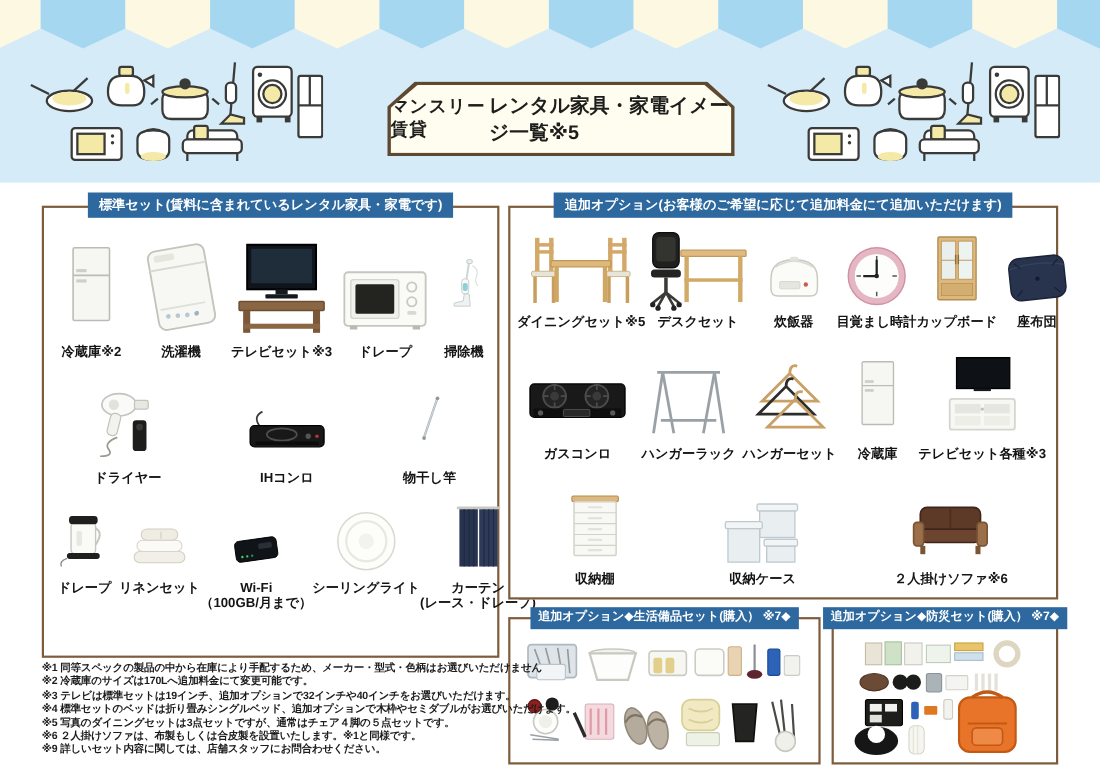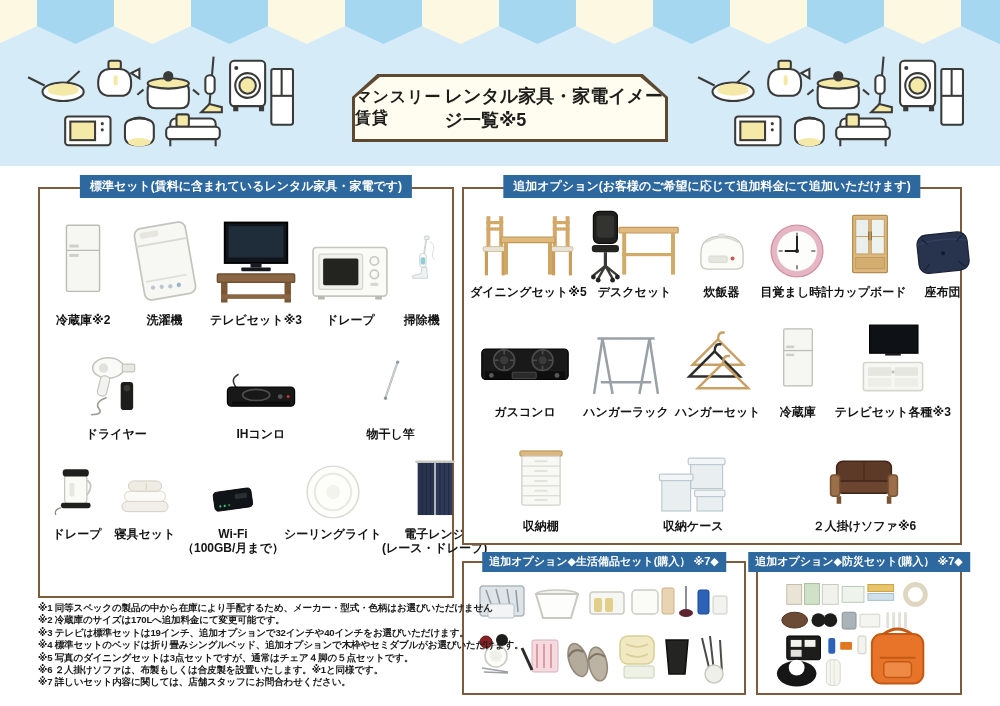--- a/index.html
+++ b/index.html
@@ -558,21 +558,21 @@
             </svg>
           </div>
         <div class="lbl">ドレープ</div>
       </div>
       <div class="item">
         <div class="pic">
             <svg width="74" height="64">
               <use href="#s-linen"></use>
             </svg>
           </div>
-        <div class="lbl">寝具セット</div>
+        <div class="lbl">リネンセット</div>
       </div>
       <div class="item">
         <div class="pic">
             <svg width="82" height="56">
               <use href="#s-router"></use>
             </svg>
           </div>
         <div class="lbl">Wi-Fi</div>
         <div class="lbl">（100GB/月まで）</div>
       </div>
@@ -583,21 +583,21 @@
             </svg>
           </div>
         <div class="lbl">シーリングライト</div>
       </div>
       <div class="item">
         <div class="pic">
             <svg width="62" height="76">
               <use href="#s-curtain"></use>
             </svg>
           </div>
-        <div class="lbl">電子レンジ</div>
+        <div class="lbl">カーテン</div>
         <div class="lbl">(レース・ドレープ)</div>
       </div>
     </div>
   </section>
 
   <section class="panel panel-optional">
     <div class="badge">追加オプション(お客様のご希望に応じて追加料金にて追加いただけます)</div>
     <div class="row row1">
       <div class="item">
         <div class="pic">
@@ -731,16 +731,16 @@
       </svg>
   </section>
 
   <div class="foot">
     <div>※1 同等スペックの製品の中から在庫により手配するため、メーカー・型式・色柄はお選びいただけません</div>
     <div>※2 冷蔵庫のサイズは170Lへ追加料金にて変更可能です。</div>
     <div>※3 テレビは標準セットは19インチ、追加オプションで32インチや40インチをお選びいただけます。</div>
     <div>※4 標準セットのベッドは折り畳みシングルベッド、追加オプションで木枠やセミダブルがお選びいただけます。</div>
     <div>※5 写真のダイニングセットは3点セットですが、通常はチェア４脚の５点セットです。</div>
     <div>※6 ２人掛けソファは、布製もしくは合皮製を設置いたします。※1と同様です。</div>
-    <div>※7 詳しいセット内容に関しては、店舗スタッフにお問合わせください。</div>
+    <div>※9 詳しいセット内容に関しては、店舗スタッフにお問合わせください。</div>
   </div>
 
 </div>
 
 </body></html>

